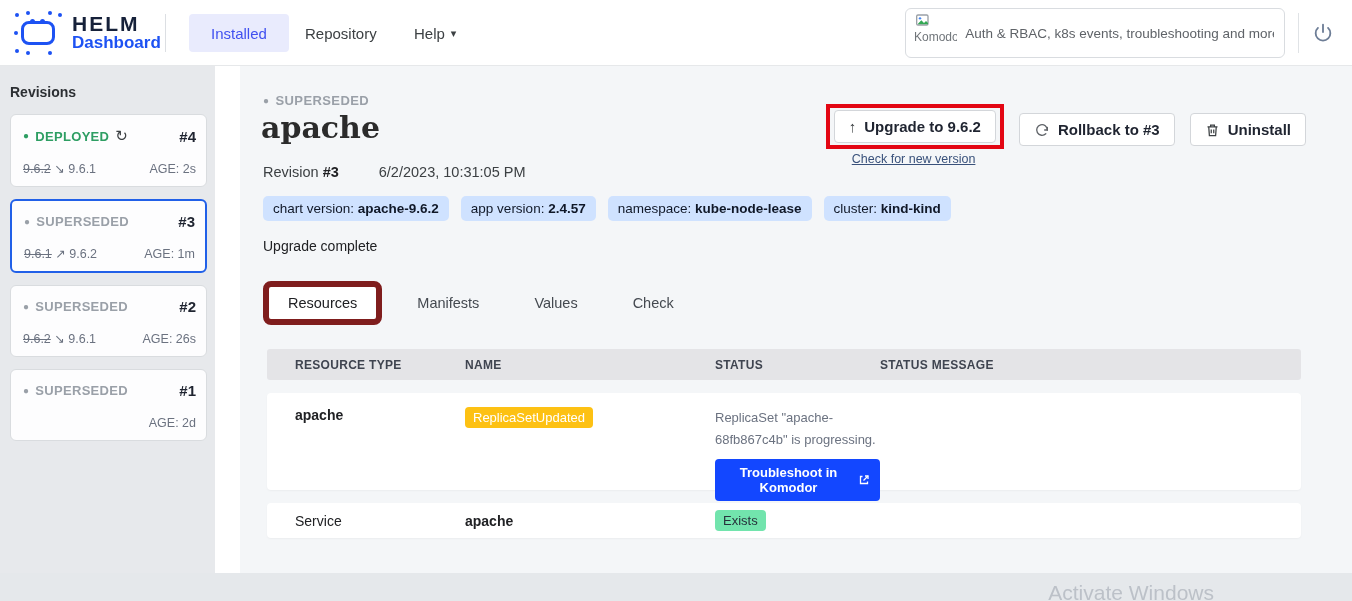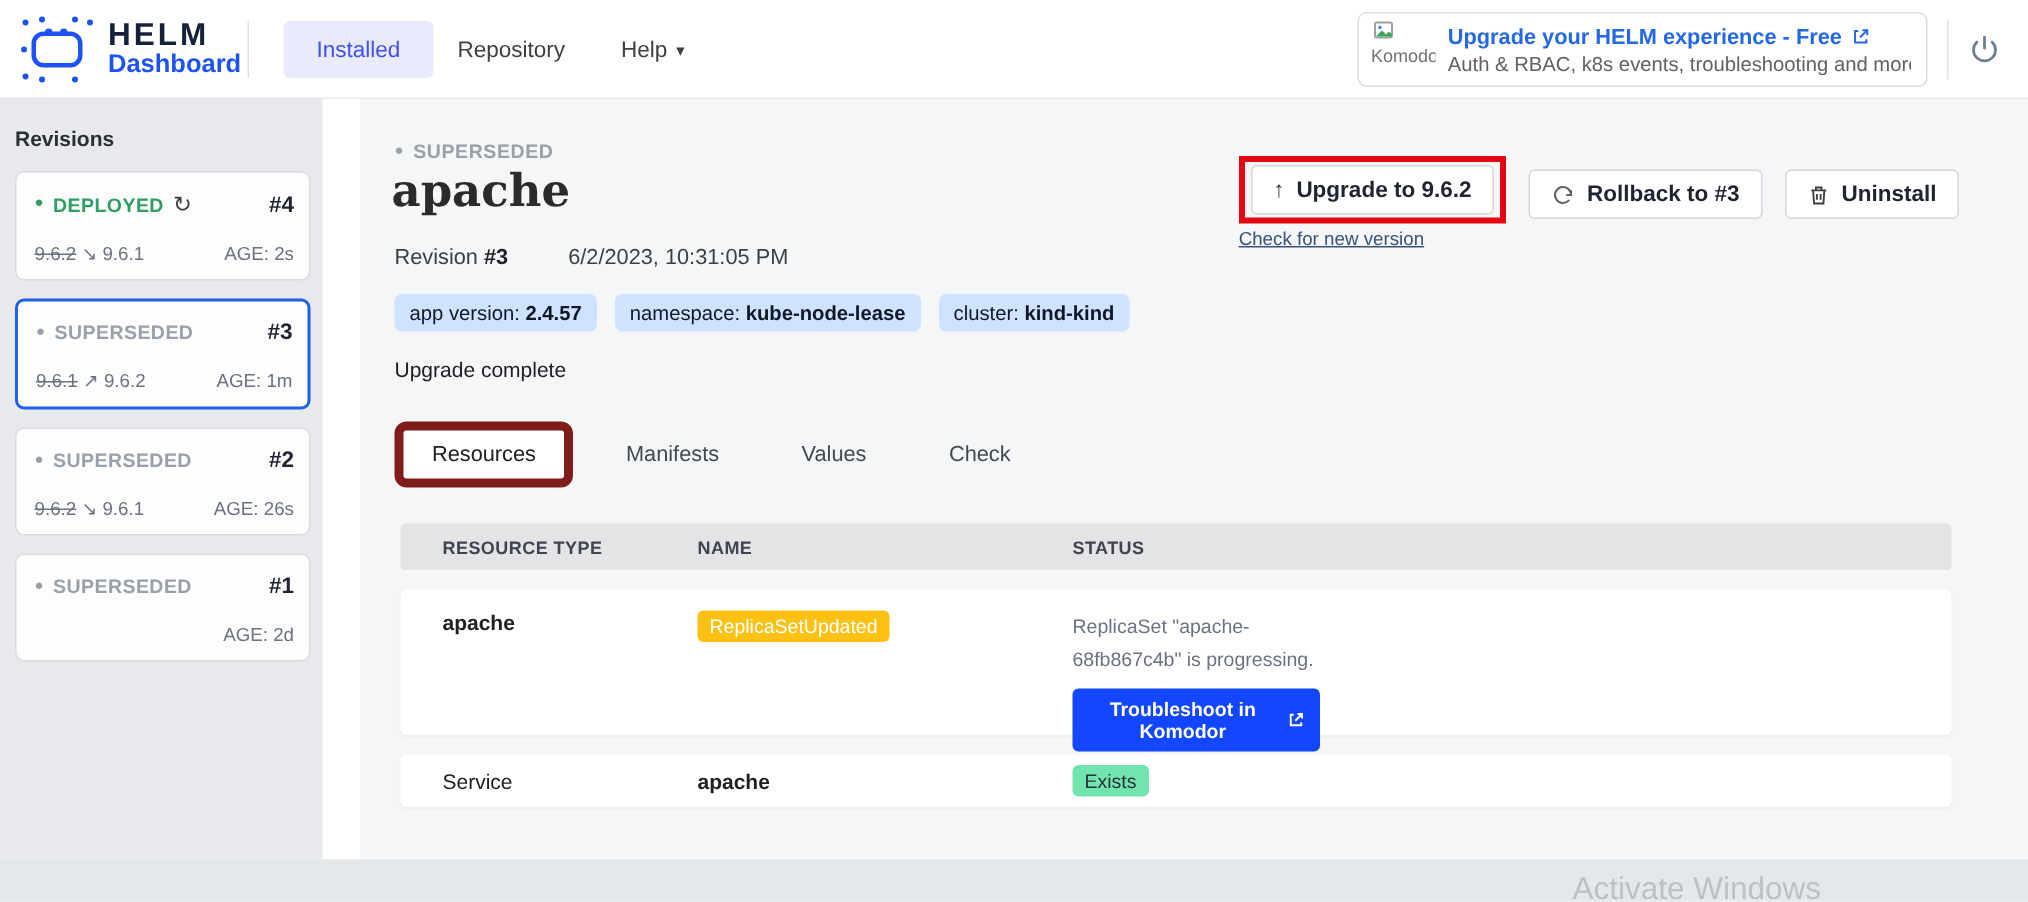--- a/index.html
+++ b/index.html
@@ -57,21 +57,21 @@
   .badges-row { position:absolute; left:23px; top:130px; display:flex; gap:12px; }
   .badge { background:#cfe2ff; color:#101828; border-radius:5px; font-size:13.5px; padding:5px 10px; white-space:nowrap; }
   .badge b { font-weight:bold; }
   .status-note { position:absolute; left:23px; top:172px; font-size:14px; color:#202124; }
   
   .actions { position:absolute; top:38px; right:46px; display:flex; align-items:flex-start; gap:15px; }
   .red-box { border:4px solid #e30613; padding:2px 4px; }
   .btn { background:#fff; border:1px solid #d3d6da; border-radius:4px; font-size:15px; font-weight:bold; color:#1f2430; padding:7px 14px; display:flex; align-items:center; gap:8px; cursor:pointer; white-space:nowrap; font-family:"Liberation Sans",sans-serif; }
   .btn .b-icon { color:#5f6368; display:flex; }
   .arrow-up { font-weight:bold; color:#3c4043; }
-  .check-link { display:block; margin-top:3px; font-size:12.5px; color:#39517b; text-decoration:underline; cursor:pointer; }
+  .check-link { display:block; margin-top:3px; font-size:12.5px; color:#39517b; text-decoration:underline; cursor:pointer;margin-left:26px; }
   .side-btn { margin-top:9px; }
   
   .tabs { position:absolute; left:23px; top:215px; display:flex; align-items:center; }
   .tab { font-size:14.5px; color:#444950; padding:9px 20px; cursor:pointer; margin-right:15px; }
   .tab.active { border:6px solid #7f1d1d; border-radius:8px; background:#fff; color:#202124; padding:8px 19px; }
   
   .res-table { position:absolute; left:27px; top:283px; width:1034px; }
   .t-header { display:grid; grid-template-columns:170px 250px 165px 1fr; background:#e4e4e7; border-radius:3px; height:31px; align-items:center; padding-left:28px; }
   .t-header span { font-size:12px; font-weight:bold; color:#3f4450; letter-spacing:0.3px; }
   .t-card { background:#fff; border-radius:4px; box-shadow:0 1px 2px rgba(0,0,0,0.04); display:grid; grid-template-columns:170px 250px 165px 1fr; padding-left:28px; margin-top:13px; }
@@ -128,30 +128,20 @@
   <div class="banner">
     <div class="banner-img">
       <svg width="16" height="14" viewBox="0 0 24 20">
         <rect x="1" y="1" width="17" height="15" rx="2" fill="none" stroke="#9aa0a6" stroke-width="2"></rect>
         <circle cx="6" cy="6" r="1.8" fill="#4285f4"></circle>
         <path d="M3 14 L8 9 L12 13 L15 10 L18 13 L18 15 L3 15 Z" fill="#34a853"></path>
       </svg>
       <span class="banner-alt">Komodor</span>
     </div>
     <div class="banner-texts">
-      <div class="banner-title">
-        <span>Upgrade your HELM experience - Free</span>
-        <span class="ext-icon">
-          <svg width="13" height="13" viewBox="0 0 24 24" fill="none" stroke="#2468e5" stroke-width="2.4">
-            <path d="M9 5H5v14h14v-4"></path>
-              <path d="M14 4h6v6"></path>
-              <path d="M20 4L11 13"></path>
-          </svg>
-        </span>
-      </div>
       <div class="banner-sub">Auth &amp; RBAC, k8s events, troubleshooting and more</div>
     </div>
   </div>
   <div class="power-divider"></div>
   <div class="power-btn">
     <svg width="22" height="22" viewBox="0 0 24 24" fill="none" stroke="currentColor" stroke-width="2" stroke-linecap="round">
       <path d="M12 3v8"></path>
         <path d="M17.5 6.5a8 8 0 1 1-11 0"></path>
     </svg>
   </div>
@@ -273,39 +263,41 @@
             <path d="M9 7V4h6v3"></path>
             <path d="M6 7l1 14h10l1-14"></path>
             <path d="M10 11v6M14 11v6"></path>
         </svg>
       </span>
       <span>Uninstall</span>
     </button>
   </div>
 
   <div class="badges-row">
+    <span class="badge"><span>chart version: </span><b>apache-9.6.2</b></span>
     <span class="badge"><span>app version: </span><b>2.4.57</b></span>
     <span class="badge"><span>namespace: </span><b>kube-node-lease</b></span>
     <span class="badge"><span>cluster: </span><b>kind-kind</b></span>
   </div>
 
   <div class="status-note">Upgrade complete</div>
 
   <div class="tabs">
     <div class="tab active">Resources</div>
     <div class="tab">Manifests</div>
     <div class="tab">Values</div>
     <div class="tab">Check</div>
   </div>
 
   <div class="res-table">
     <div class="t-header">
       <span>RESOURCE TYPE</span>
       <span>NAME</span>
       <span>STATUS</span>
+      <span>STATUS MESSAGE</span>
     </div>
 
     <div class="t-card deployment">
       <span class="cell-name">apache</span>
       <span>
         <span class="status-badge yellow">ReplicaSetUpdated</span>
       </span>
       <span>
         <div class="cell-msg">ReplicaSet "apache-68fb867c4b" is progressing.</div>
         <button class="ts-btn">

